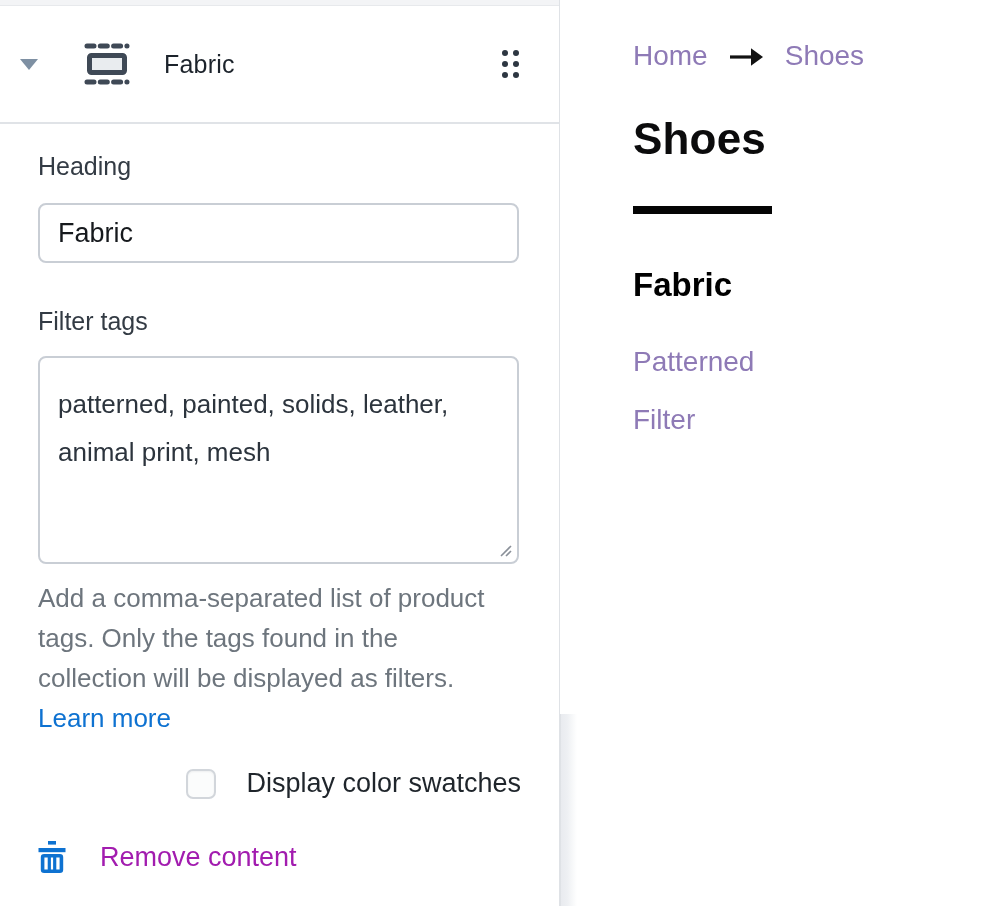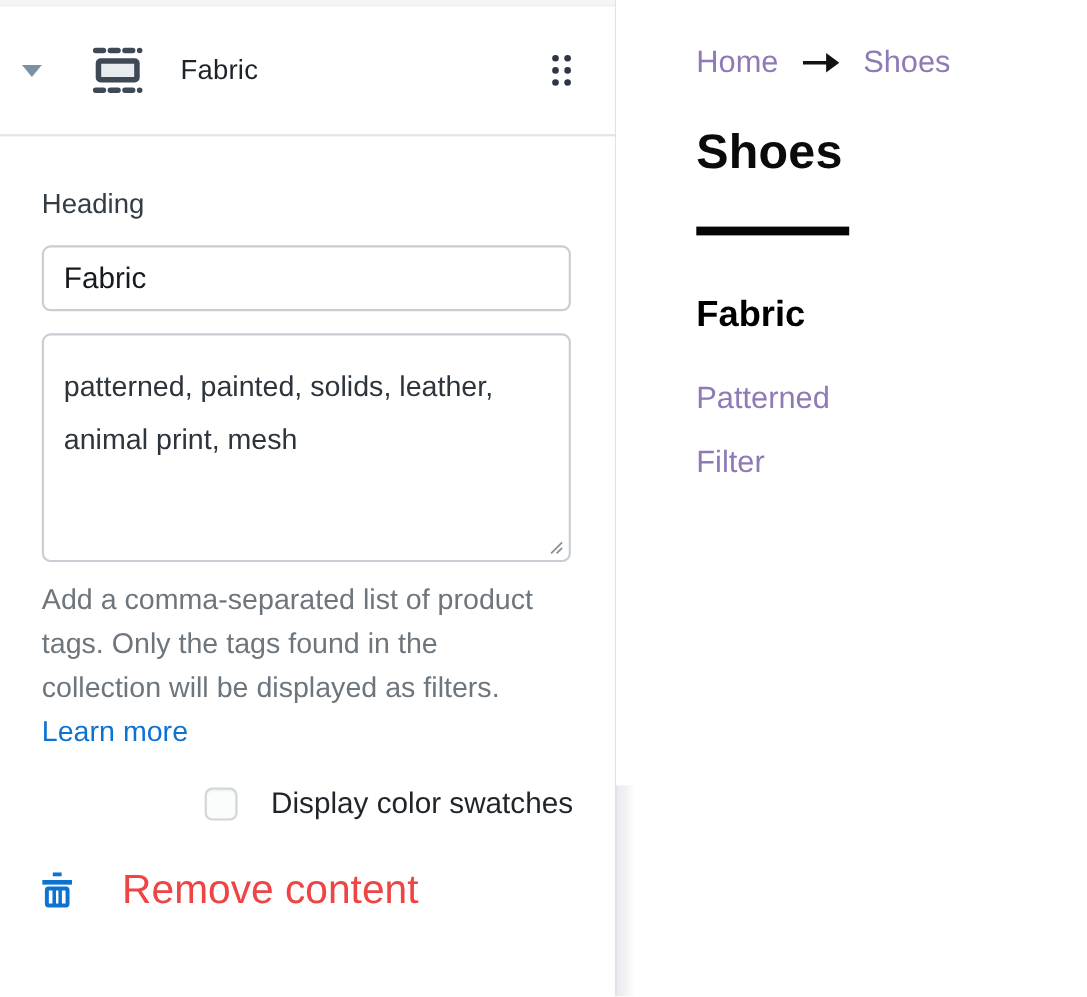--- a/index.html
+++ b/index.html
@@ -60,21 +60,21 @@
     border-radius: 50%;
     background: #2d3641;
   }
 
   .panel-body { padding: 0 38px; }
   .field-label {
     font-size: 25px;
     color: #333b44;
     display: block;
   }
-  .lbl-heading { margin-top: 48px; }
+  .lbl-heading { margin-top: 28px; }
   .text-input {
     margin-top: 22px;
     width: 481px;
     height: 60px;
     border: 2px solid #c9ced5;
     border-radius: 8px;
     padding: 0 18px;
     font-family: "Liberation Sans", sans-serif;
     font-size: 27px;
     color: #16191d;
@@ -141,23 +141,23 @@
     font-size: 27px;
     color: #1f252b;
   }
   .remove-row {
     margin-top: 42px;
     display: flex;
     align-items: center;
     cursor: pointer;
   }
   .remove-label {
-    margin-left: 45px;
-    font-size: 37px;
-    color: #ef4444;
+    margin-left: 34px;
+    font-size: 27px;
+    color: #a21caf;
   }
 
   
   .gutter {
     position: absolute;
     left: 559px; top: 0;
     width: 18px; height: 906px;
     border-left: 2px solid #dfe2e6;
     background: linear-gradient(to right, #e9ebef 0%, #eef0f3 40%, #f8f9fa 75%, #ffffff 100%);
   }
@@ -232,20 +232,21 @@
         <i></i>
         <i></i>
         <i></i>
     </div>
   </div>
 
   <div class="panel-body">
     <label class="field-label lbl-heading">Heading</label>
     <input class="text-input" type="text" value="Fabric" style="">
 
+    <label class="field-label lbl-tags">Filter tags</label>
     <div class="textarea-wrap">
       <textarea class="tags-textarea" style="">patterned, painted, solids, leather, animal print, mesh</textarea>
       <svg class="resize-handle" viewBox="0 0 14 14">
         <line x1="3" y1="13" x2="13" y2="3" stroke="#8a9099" stroke-width="1.6"></line>
         <line x1="8" y1="13" x2="13" y2="8" stroke="#8a9099" stroke-width="1.6"></line>
       </svg>
     </div>
 
     <div class="help-text"><span>Add a comma-separated list of product tags. Only the tags found in the collection will be displayed as filters.</span>
       <a class="inline-link">Learn more</a>

